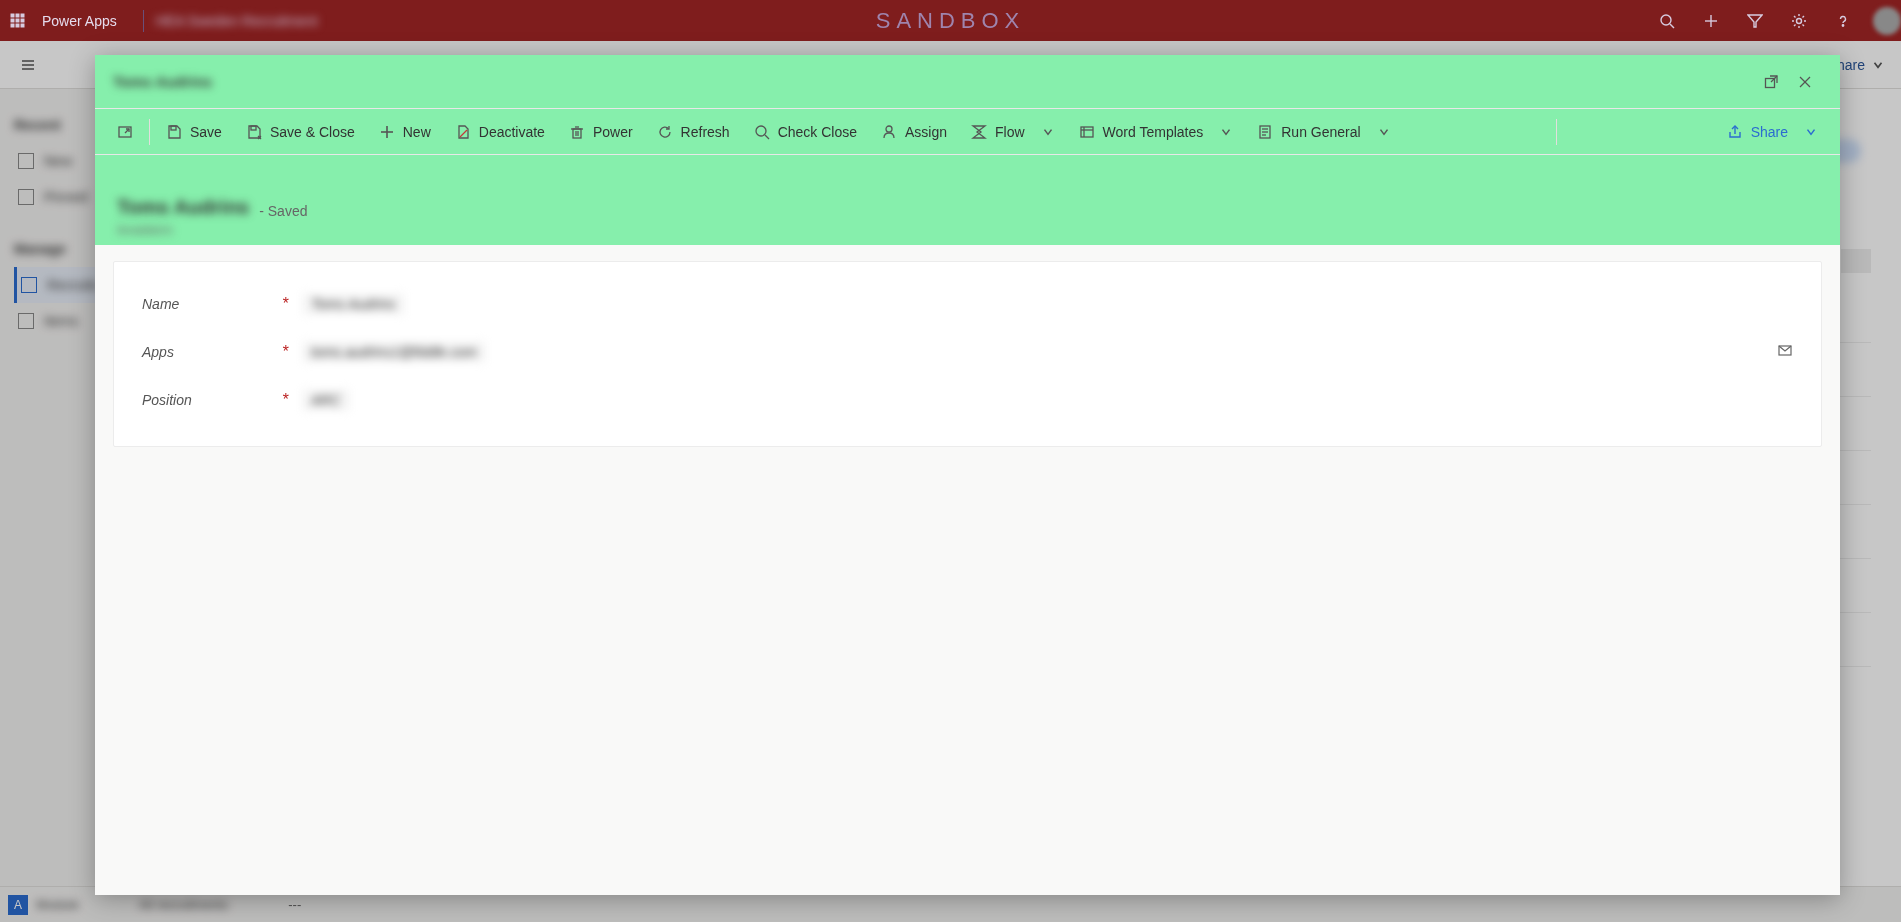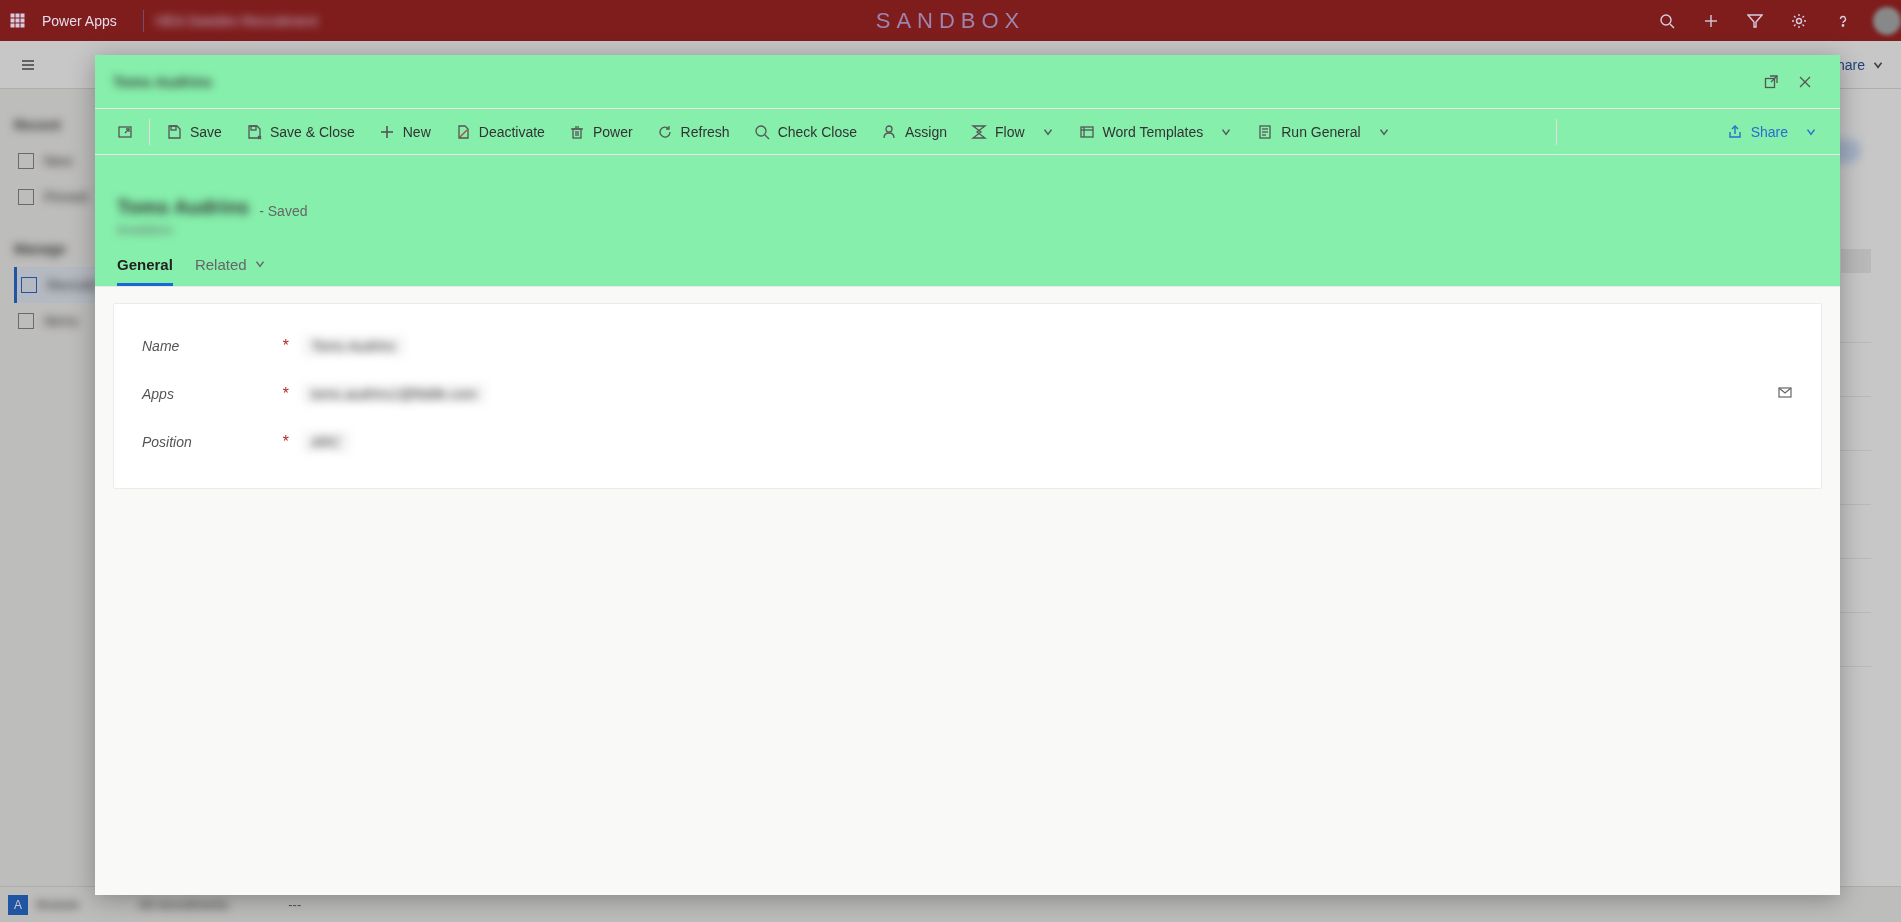--- a/index.html
+++ b/index.html
@@ -338,31 +338,20 @@
   </div>
 
   <div class="record-head">
     <div class="line">
       <span class="rname">Toms Audrins</span>
       <span class="status">- Saved</span>
     </div>
     <div class="sub">Ievadators</div>
   </div>
 
-  <div class="tabs">
-    <div class="tab active">
-      <span>General</span>
-    </div>
-    <div class="tab">
-      <span>Related</span>
-      <svg class="i14 chev" viewBox="0 0 12 12" fill="none" stroke="#666" stroke-width="1.3">
-          <polyline points="3,4 6,8 9,4"></polyline>
-        </svg>
-    </div>
-  </div>
 
   <div class="form-area">
     <div class="card">
 
       <div class="field-row">
         <span class="lbl">Name</span>
         <span class="req">*</span>
         <span class="val">Toms Audrins</span>
       </div>
 

